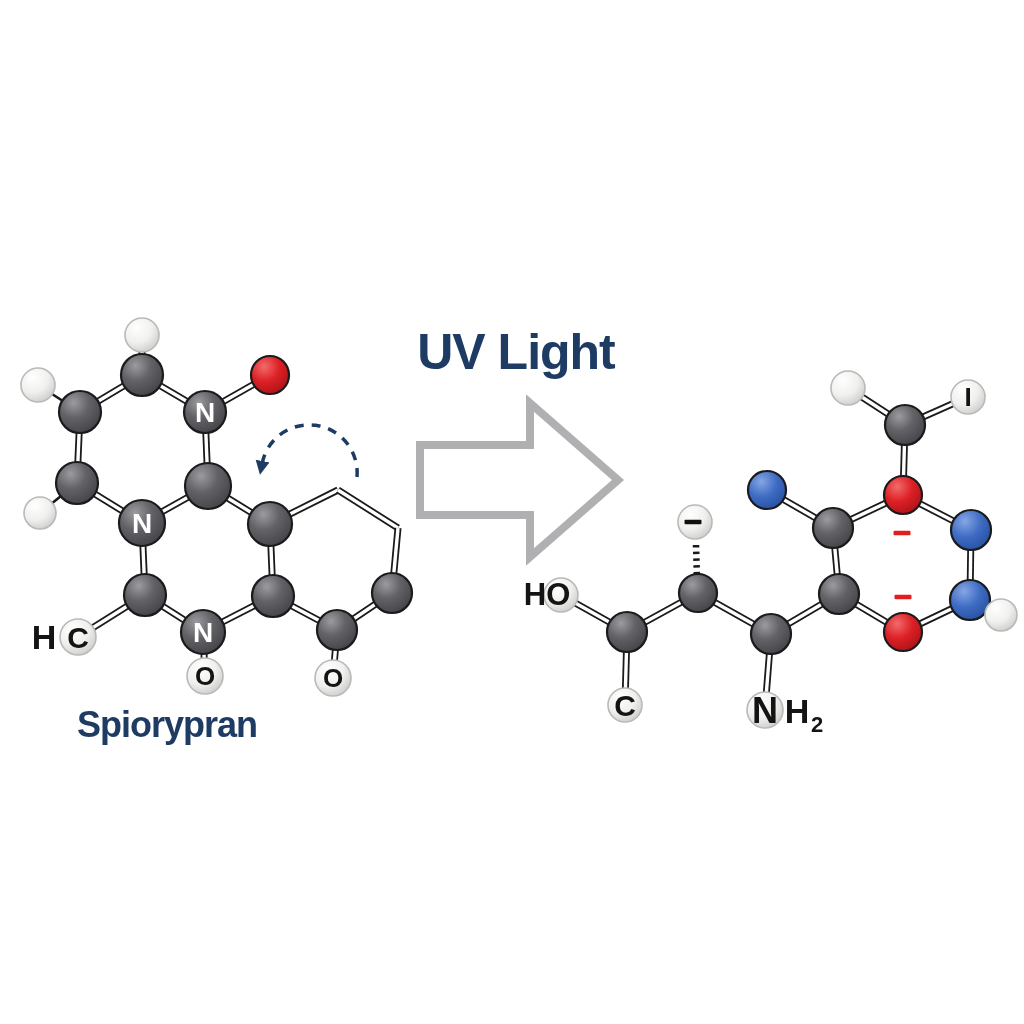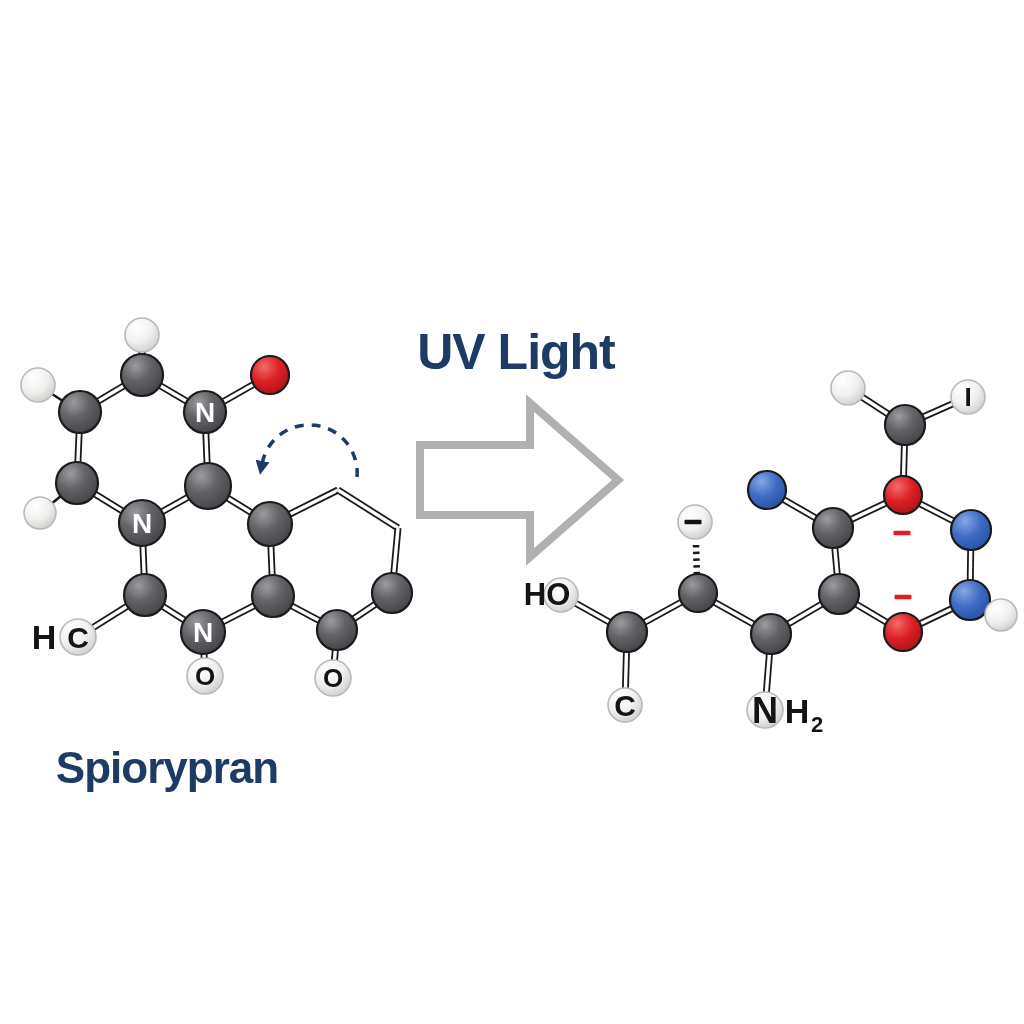--- a/index.html
+++ b/index.html
@@ -2,21 +2,21 @@
 <html><head>
 <meta charset="utf-8">
 <style>
   html,body{margin:0;padding:0;background:#ffffff;}
   .stage{position:relative;width:1024px;height:1024px;background:#ffffff;overflow:hidden;
          font-family:"Liberation Sans",sans-serif;}
   #scene{position:absolute;left:0;top:0;}
   .headline{position:absolute;transform:translateX(-50%);font-weight:bold;white-space:nowrap;
             letter-spacing:-1px;line-height:1;}
   #uv-light{left:516px;top:327px;font-size:50px;text-align:center;}
-  #mol-name{left:167px;top:746px;font-size:44px;}
+  #mol-name{left:167px;top:707px;font-size:36px;}
   svg text{font-family:"Liberation Sans",sans-serif;font-weight:bold;}
 </style>
 </head>
 <body>
 
 <div class="stage">
 
   <svg id="scene" width="1024" height="1024" viewBox="0 0 1024 1024">
     <defs>
       <radialGradient id="grad-dark" cx="35%" cy="28%" r="80%">

